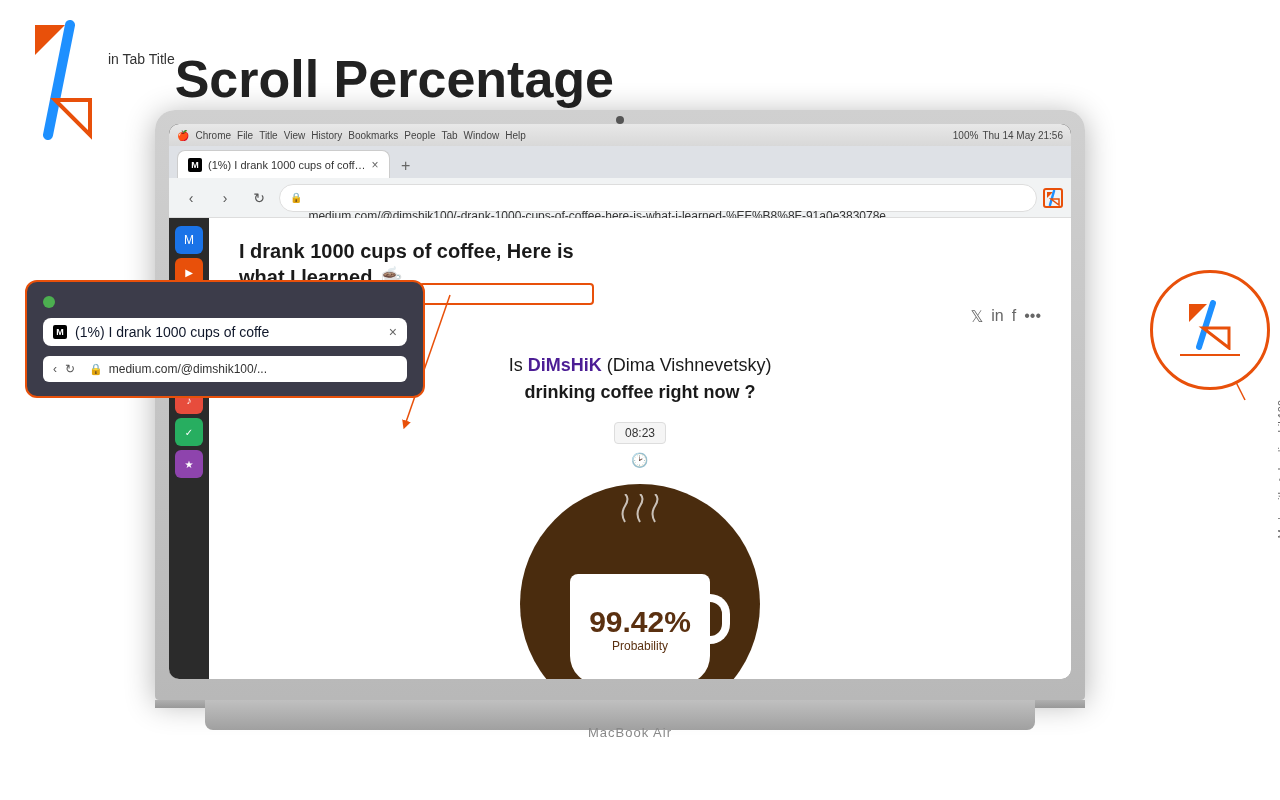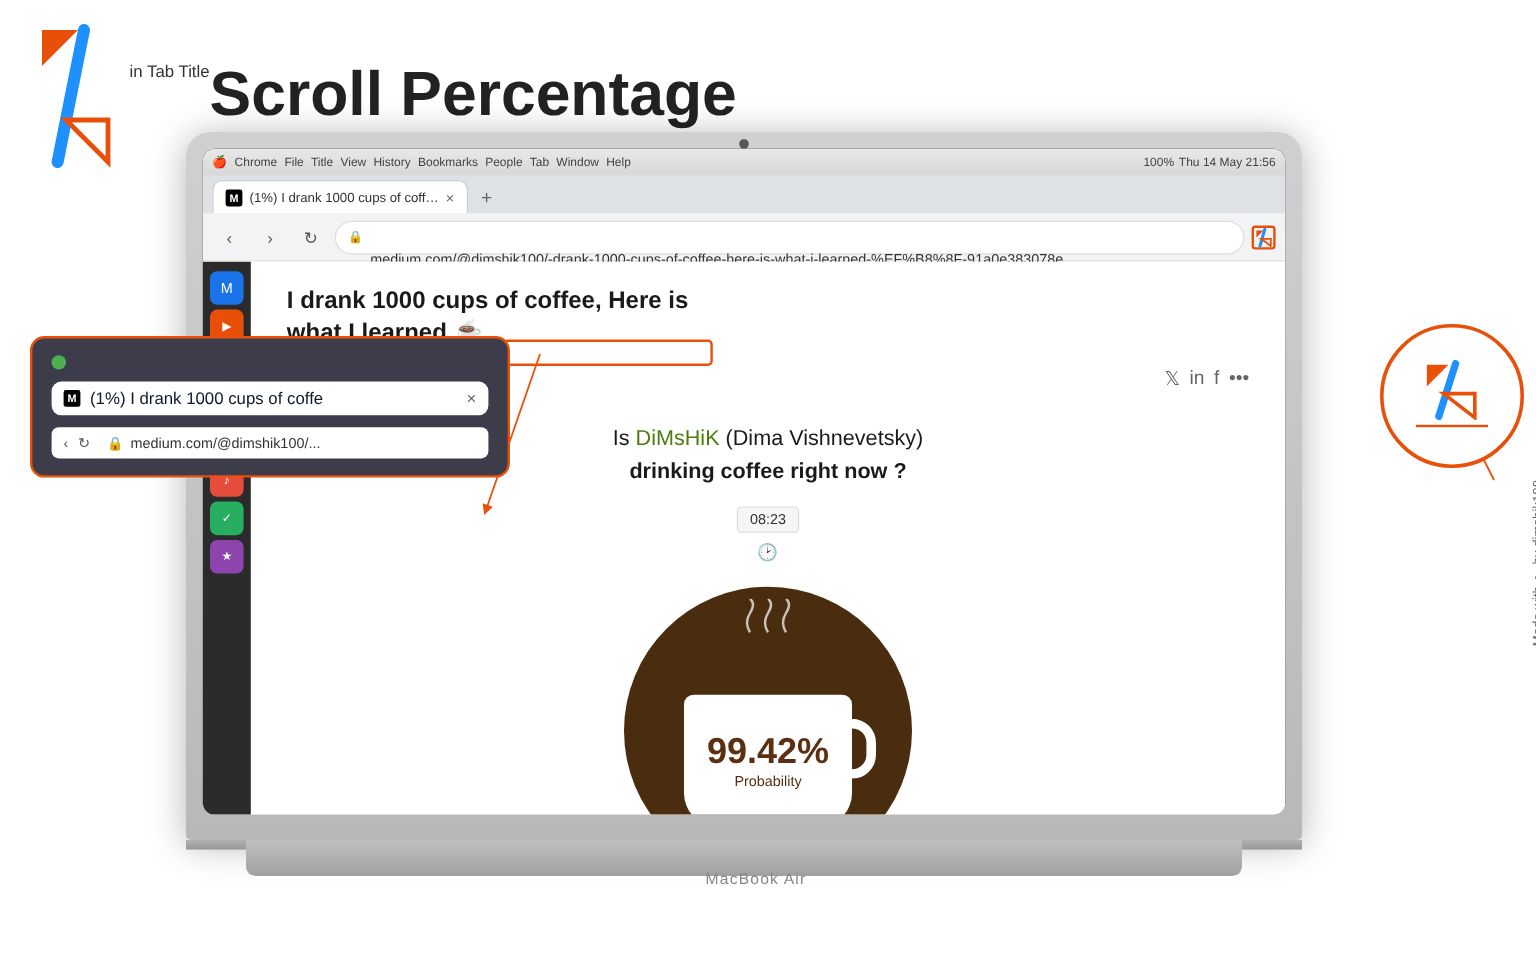--- a/index.html
+++ b/index.html
@@ -337,22 +337,22 @@
     .coffee-question {
       text-align: center;
       margin-bottom: 16px;
     }
     .coffee-question-text {
       font-size: 18px;
       color: #1a1a1a;
       line-height: 1.5;
     }
     .dimshik-highlight {
-      color: #4d7c0f;
-      font-weight: normal;
+      color: #4c1d95;
+      font-weight: bold;
     }
     .time-bar {
       display: flex;
       align-items: center;
       justify-content: center;
       gap: 8px;
       margin-bottom: 16px;
       flex-direction: column;
     }
     .time-badge {
@@ -364,21 +364,20 @@
       color: #333;
     }
     .time-icon {
       font-size: 14px;
       color: #666;
     }
 
     
     .coffee-visual {
       display: flex;
-      align-items: center;
       justify-content: center;
       position: relative;
       height: 250px;
     }
     .coffee-circle {
       width: 240px;
       height: 240px;
       border-radius: 50%;
       background: #4a2c0e;
       display: flex;

